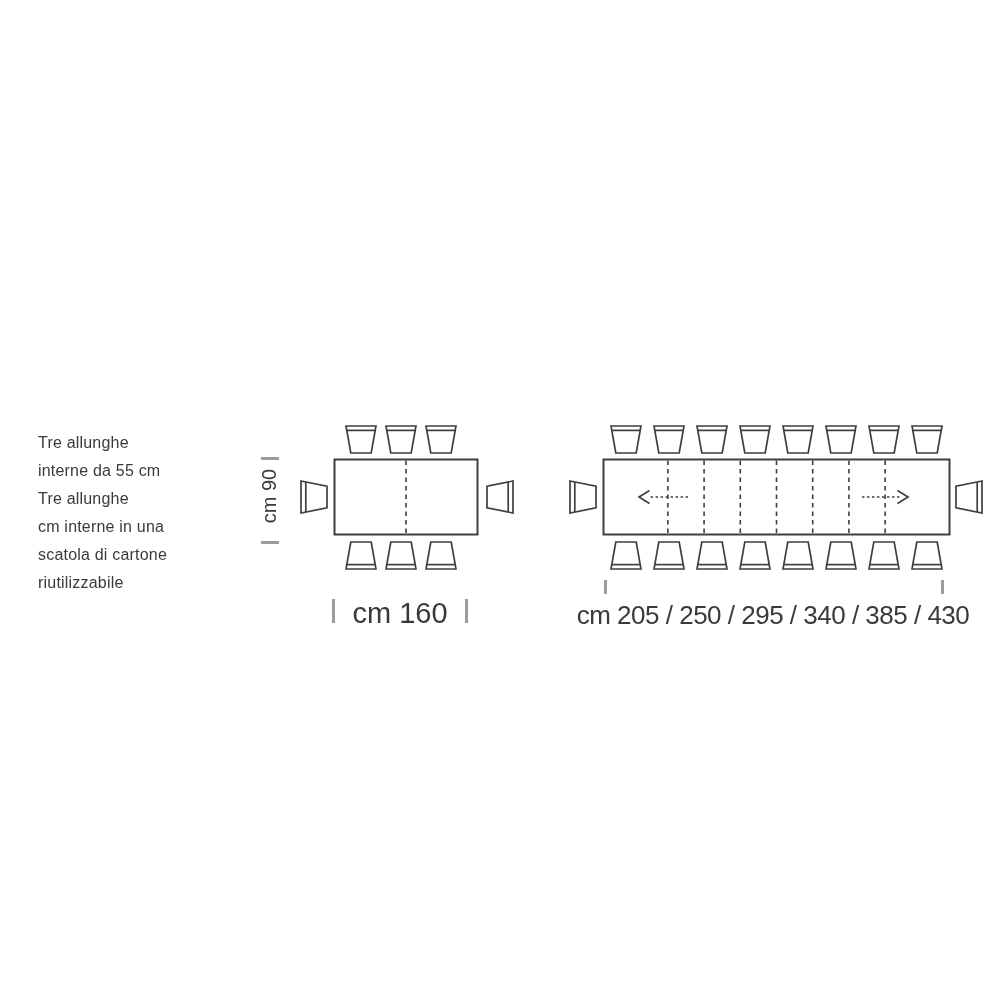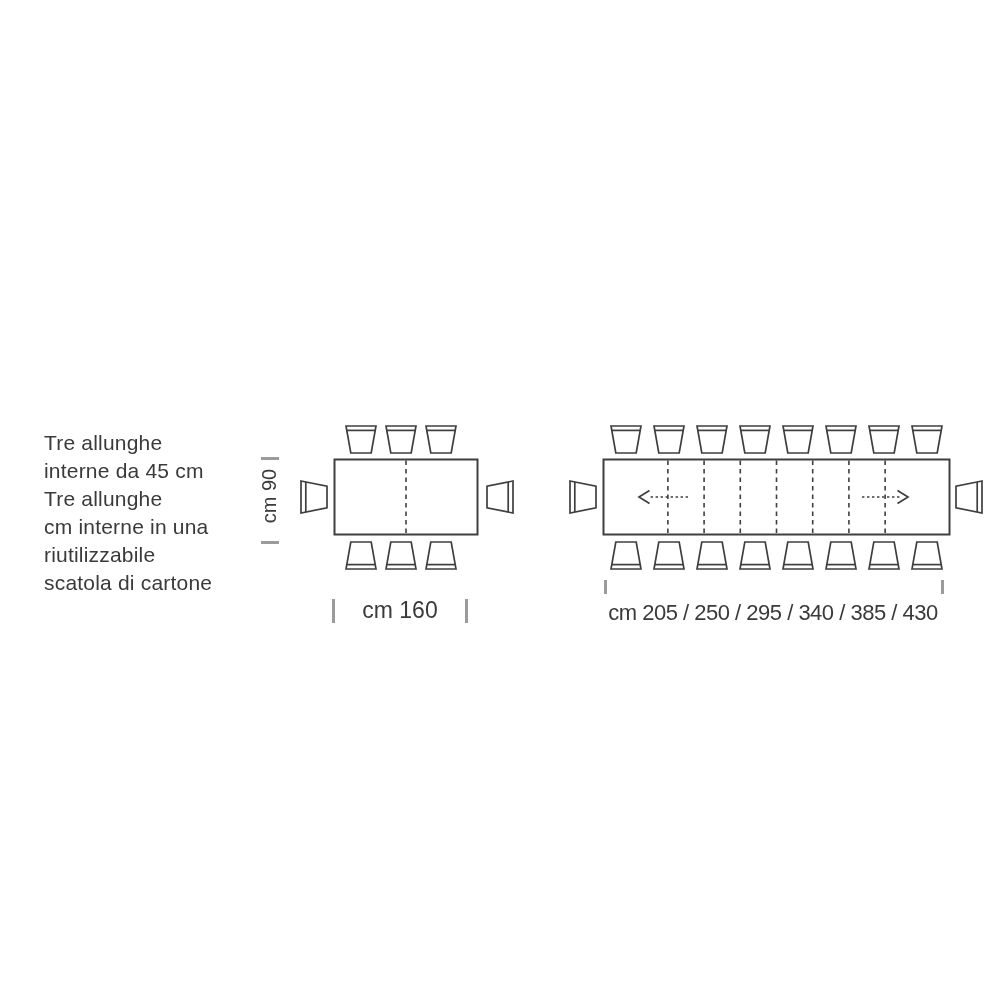--- a/index.html
+++ b/index.html
@@ -1,48 +1,48 @@
 <!DOCTYPE html>
 <html><head>
 <meta charset="utf-8">
 <style>
   html,body{margin:0;padding:0;background:#ffffff;}
   #canvas{
     position:relative;width:1000px;height:1000px;background:#ffffff;
     font-family:"Liberation Sans","DejaVu Sans",sans-serif;color:#3a3a3a;overflow:hidden;
   }
-  .note{position:absolute;left:44px;top:429px;font-size:21px;line-height:28px;letter-spacing:.2px;}
+  .note{position:absolute;left:38px;top:429px;font-size:16px;line-height:28px;letter-spacing:.2px;}
   .note div{white-space:nowrap;}
   svg.table{position:absolute;}
   #closed-table-svg{left:333px;top:458px;}
   #extended-table-svg{left:602px;top:458px;}
   .chair{position:absolute;line-height:0;}
   .tick{position:absolute;background:#9b9b9b;}
   .tick.h{width:18px;height:2.5px;}
   .tick.vs{width:2.5px;height:24px;}
   .tick.vl{width:2.5px;height:14px;}
   .depth-label{
     position:absolute;left:269px;top:496px;transform:translate(-50%,-50%) rotate(-90deg);
     font-size:20px;white-space:nowrap;
   }
-  .width-label{position:absolute;left:400px;top:597px;transform:translateX(-50%);font-size:23px;white-space:nowrap;}
-  .lengths-label{position:absolute;left:773px;top:600px;transform:translateX(-50%);font-size:22px;letter-spacing:-.5px;white-space:nowrap;}
+  .width-label{position:absolute;left:400px;top:597px;transform:translateX(-50%);font-size:29px;white-space:nowrap;}
+  .lengths-label{position:absolute;left:773px;top:600px;transform:translateX(-50%);font-size:26px;letter-spacing:-.5px;white-space:nowrap;}
 </style>
 </head>
 <body>
 
 <div id="canvas">
 
   <div class="note">
     <div>Tre allunghe</div>
-    <div>interne da 45 cm</div>
+    <div>interne da 55 cm</div>
     <div>Tre allunghe</div>
     <div>cm interne in una</div>
+    <div>scatola di cartone</div>
     <div>riutilizzabile</div>
-    <div>scatola di cartone</div>
   </div>
 
   <svg id="closed-table-svg" class="table" width="146" height="79">
     <rect x="1.5" y="1.5" width="143" height="75" fill="#ffffff" stroke="#3f3f3f" stroke-width="2"></rect>
     <g id="closed-leaves">
         <line x1="73" x2="73" y1="2.5" y2="75.5" stroke="#3f3f3f" stroke-width="1.6" stroke-dasharray="4.5 4"></line>
       </g>
   </svg>
 
   <div class="tick h" style="left:261px;top:457px;"></div>

